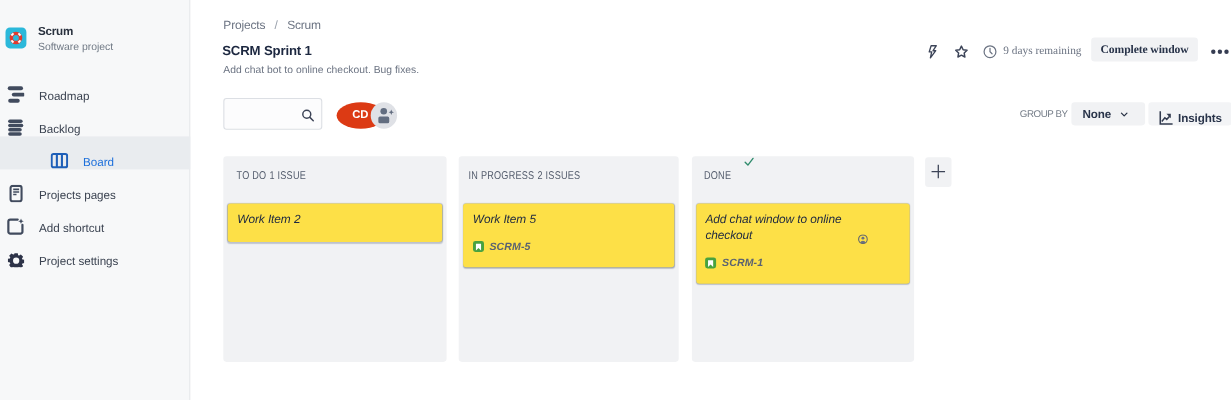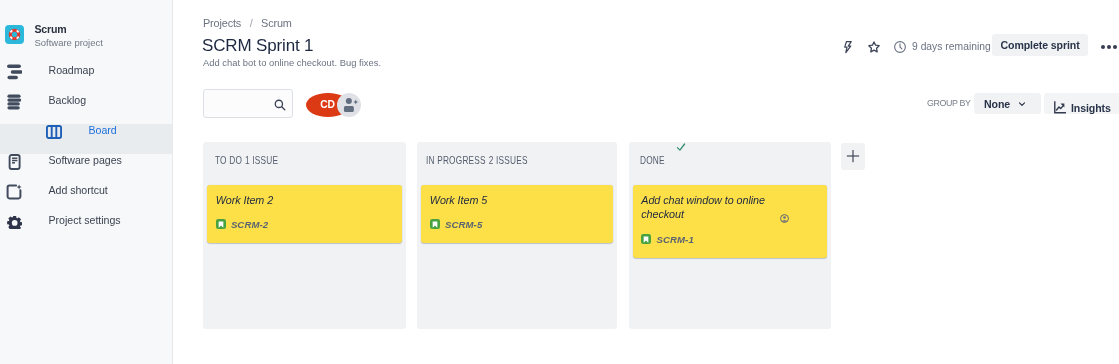--- a/index.html
+++ b/index.html
@@ -11,35 +11,35 @@
   .sidebar{position:absolute;left:0;top:0;width:173px;height:364px;background:#f7f8f9;
            border-right:1px solid #e7e9ec;box-sizing:border-box;}
   .proj{position:absolute;left:0;top:21px;width:173px;height:26px;display:flex;align-items:center;}
   .proj-avatar{width:19px;height:19px;margin-left:5px;border-radius:4px;background:#2bb8da;
                display:flex;align-items:center;justify-content:center;flex:0 0 auto;}
   .proj-txt{margin-left:10.5px;}
   .proj-name{font-size:10.6px;font-weight:bold;color:#29313e;line-height:11px;letter-spacing:-0.2px;margin-top:3px;}
   .proj-sub{font-size:9.5px;color:#707985;line-height:11px;margin-top:2px;letter-spacing:-0.02px;}
 
   .nav{position:absolute;left:0;top:63.7px;width:173px;}
-  .nav-item{position:relative;height:30px;display:flex;align-items:flex-start;gap:13px;}
+  .nav-item{position:relative;height:30px;display:flex;align-items:flex-end;}
   .nav-item.active{background:#e9ecef;padding-left:40px;}
   .nav-ico{width:16px;height:16px;margin-left:6px;display:flex;align-items:center;justify-content:center;flex:0 0 auto;}
   .nav-label{margin-left:13.5px;font-size:10.6px;color:#3b4351;letter-spacing:-0.02px;}
   .nav-item.active .nav-label{color:#1c6fdb;}
 
   
   .main{position:absolute;left:174px;top:0;right:0;height:364px;background:#fff;}
 
   .crumbs{position:absolute;left:29px;top:17px;font-size:10.9px;color:#6b7382;display:flex;gap:0;letter-spacing:-0.15px;}
   .crumbs .sep{color:#9aa1ac;margin:0 8.5px;}
-  .title{position:absolute;left:28px;top:36px;font-size:17px;font-weight:normal;color:#1d2840;letter-spacing:-0.15px;line-height:20px;}
+  .title{position:absolute;left:28px;top:36px;font-size:12px;font-weight:bold;color:#1d2840;letter-spacing:-0.15px;line-height:20px;}
   .subtitle{position:absolute;left:29px;top:56px;font-size:9.4px;color:#6b7382;letter-spacing:0.02px;line-height:13px;}
 
-  .hdr-right{position:absolute;left:0;top:0;width:945px;height:288px;}
+  .hdr-right{position:absolute;left:0;top:0;width:945px;height:288px;font-family:Liberation Serif, serif;}
   .ico-btn{position:absolute;display:flex;align-items:center;justify-content:center;border-radius:3px;}
   .ico-lightning{left:661px;top:35.5px;width:26px;height:22px;}
   .ico-star{left:686.8px;top:35.5px;width:26px;height:22px;}
   .ico-clock{left:712.5px;top:35.5px;width:26px;height:22px;}
   .days{position:absolute;left:738px;top:40.5px;font-size:10.3px;color:#6b7382;letter-spacing:0.02px;white-space:nowrap;}
   .btn-complete{height:22px;background:#f1f2f4;border-radius:3px;display:flex;align-items:center;
                 padding:0 8.5px;font-size:10.6px;font-weight:bold;color:#29344a;letter-spacing:-0.1px;}
   .more{position:absolute;right:-1px;top:42px;width:22px;height:10px;display:flex;align-items:center;justify-content:center;
         gap:2.2px;}
   .more i{width:4px;height:4px;border-radius:50%;background:#363d52;display:block;}
@@ -139,21 +139,21 @@
 
       <div class="nav-item">
         <span class="nav-ico">
           <svg width="16" height="16" viewBox="0 0 16 16" fill="none" stroke="#414b5e">
             <rect x="3.6" y="1.0" width="10.0" height="14.0" rx="1.9" stroke-width="1.9"></rect>
             <line x1="6.0" y1="4.2" x2="11.4" y2="4.2" stroke-width="1.5"></line>
             <line x1="6.0" y1="6.5" x2="11.4" y2="6.5" stroke-width="1.5"></line>
             <line x1="6.0" y1="8.8" x2="9.0" y2="8.8" stroke-width="1.5"></line>
           </svg>
         </span>
-        <span class="nav-label">Software pages</span>
+        <span class="nav-label">Projects pages</span>
       </div>
 
       <div class="nav-item">
         <span class="nav-ico">
           <svg width="16" height="16" viewBox="0 0 16 16" fill="none" stroke="#414b5e" stroke-width="2.0" stroke-linecap="round">
             <path d="M10.1 1.6H3.4A1.8 1.8 0 0 0 1.6 3.4v9.2a1.8 1.8 0 0 0 1.8 1.8h9.2a1.8 1.8 0 0 0 1.8-1.8V6.3"></path>
             <path d="M13.1 0.6l.75 1.75L15.6 3.1l-1.75.75L13.1 5.6l-.75-1.75L10.6 3.1l1.75-.75z" fill="#414b5e" stroke="none"></path>
           </svg>
         </span>
         <span class="nav-label">Add shortcut</span>
@@ -193,21 +193,21 @@
           <path d="M12 3.3l2.72 5.62 6.08.86-4.42 4.38 1.06 6.14L12 17.4l-5.44 2.9 1.06-6.14L3.2 9.78l6.08-.86z"></path>
         </svg>
       </span>
       <span class="ico-btn ico-clock">
         <svg width="14" height="14" viewBox="0 0 24 24" fill="none" stroke="#6b7382" stroke-width="1.9" stroke-linecap="round">
           <circle cx="12" cy="12" r="9.2"></circle>
           <path d="M12 6.6V12l3.2 3.2"></path>
         </svg>
       </span>
       <span class="days">9 days remaining</span>
-      <span class="btn-complete" style="position:absolute;left:818px;top:34px;">Complete sprint</span>
+      <span class="btn-complete" style="position:absolute;left:818px;top:34px;">Complete window</span>
     </div>
     <span class="more">
       <i></i>
         <i></i>
         <i></i>
     </span>
 
     <div class="search">
       <input style="border: 0px; outline: 0px; background: transparent; width: 68px; height: 24px; font-size: 11px; padding: 0px 4px 0px 7px; font-family: inherit; color: rgb(43, 52, 71);" placeholder="">
       <span class="search-ico">
@@ -255,28 +255,20 @@
       <div class="col">
         <div class="col-hdr">
           <span class="hdr-scale">
               <span class="ctext">TO DO</span>
               <span class="ctext">1 ISSUE</span>
             </span>
         </div>
         <div class="col-body">
           <div class="card">
             <div class="card-title">Work Item 2</div>
-            <div class="card-foot">
-              <span class="type-ico">
-                <svg width="13" height="13" viewBox="0 0 24 24" fill="#ffffff">
-                    <path d="M6.4 4.9h11.2v14.6l-5.6-5.4-5.6 5.4z"></path>
-                  </svg>
-              </span>
-              <span class="card-key">SCRM-2</span>
-            </div>
           </div>
         </div>
       </div>
 
       <div class="col" style="width:200.4px">
         <div class="col-hdr" style="padding-left:9.3px">
           <span class="hdr-scale">
               <span class="ctext">IN PROGRESS</span>
               <span class="ctext">2 ISSUES</span>
             </span>

